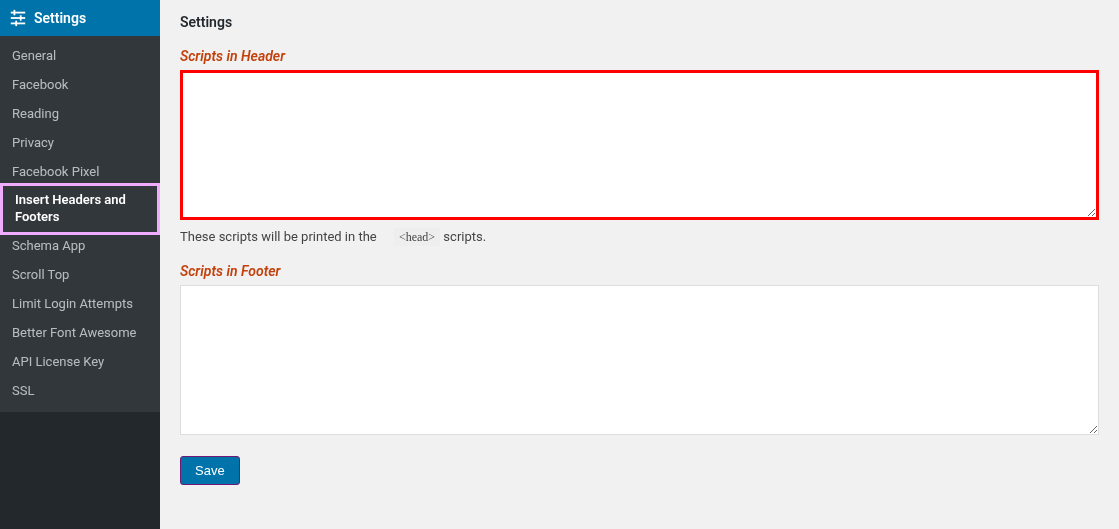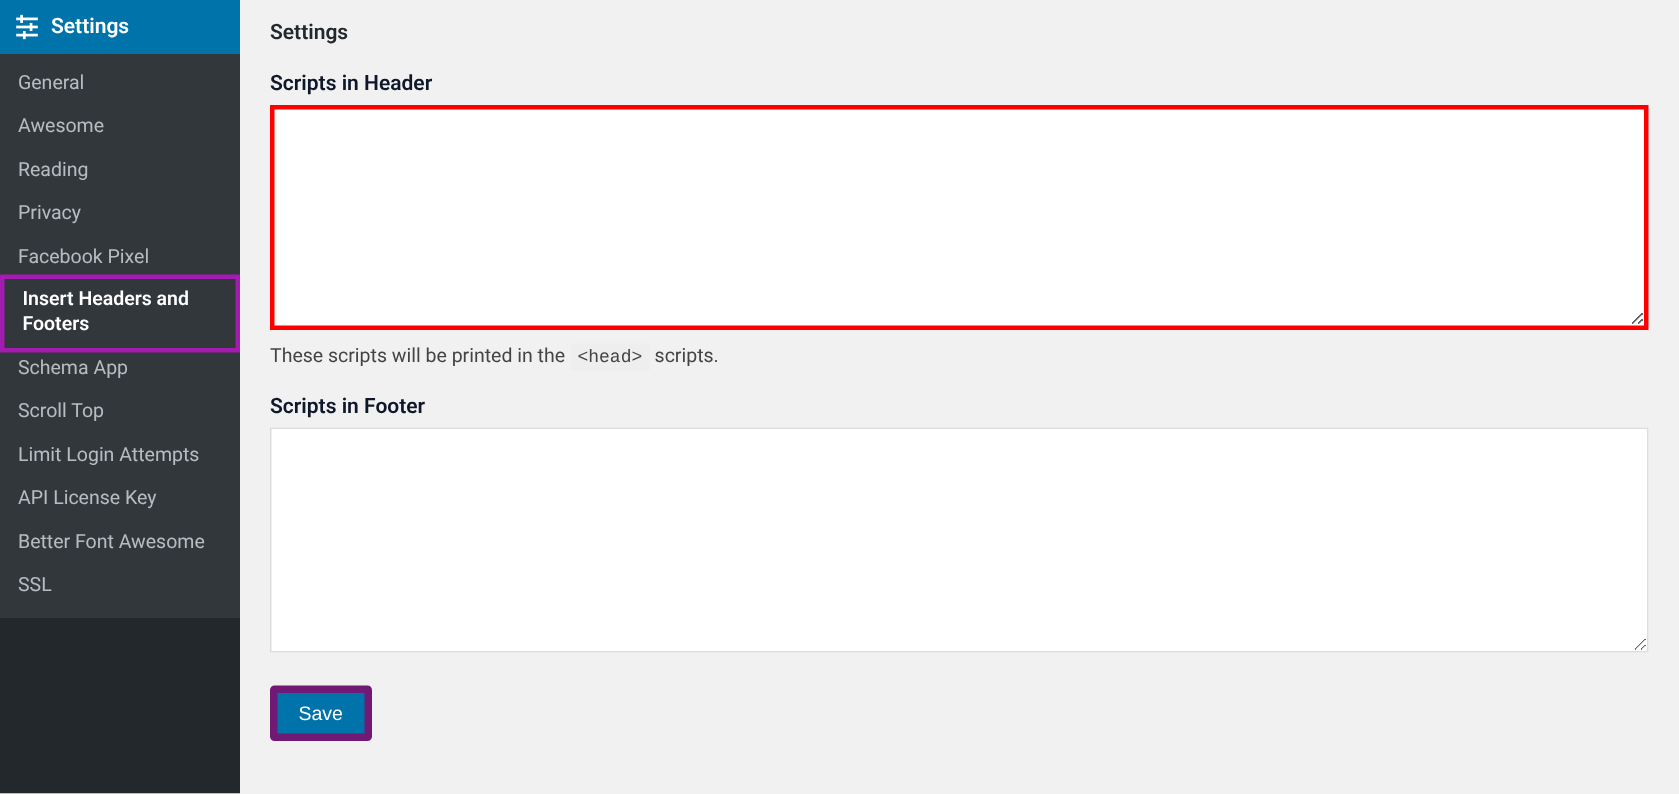--- a/index.html
+++ b/index.html
@@ -60,21 +60,21 @@
     font-size: 13px;
     padding: 6px 12px;
     cursor: pointer;
     line-height: 1.3;
   }
   .submenu .item.current {
     color: #fff;
     font-weight: 600;
   }
   .highlight-red {
-    border: 3px solid #a21caf;
+    border: 3px solid #f0abfc;
     margin: -3px 0;
     position: relative;
     z-index: 2;
   }
   
   .main {
     flex: 1;
     background: #f1f1f1;
     padding: 0;
     overflow: auto;
@@ -85,22 +85,23 @@
     color: #23282d;
     padding: 14px 20px 8px 20px;
   }
   .content {
     padding: 10px 20px 20px 20px;
   }
   .field-block { margin-bottom: 18px; }
   .field-label {
     font-size: 14px;
     font-weight: 600;
-    color: #0f172a;
+    color: #c2410c;
     margin-bottom: 6px;
+    font-style: italic;
   }
   textarea.code-area {
     width: 100%;
     height: 150px;
     border: 1px solid #ddd;
     background: #fff;
     font-family: Menlo, Consolas, monospace;
     font-size: 13px;
     padding: 6px;
     resize: both;
@@ -109,26 +110,27 @@
     border: 3px solid #ff0000;
   }
   .description {
     margin-top: 6px;
     font-size: 13px;
     color: #444;
   }
   .description code {
     background: #eee;
     padding: 2px 5px;
-    font-family: Liberation Mono, monospace;
+    font-family: Liberation Serif, serif;
     font-size: 12px;
+    margin-left: 14px;
   }
   .save-btn {
     background: #0073aa;
-    border: 5px solid #701a75;
+    border: 1px solid #701a75;
     color: #fff;
     font-size: 13px;
     padding: 6px 14px;
     border-radius: 3px;
     cursor: pointer;
   }
 </style>
 </head>
 <body>
 
@@ -142,32 +144,32 @@
         <rect x="5" y="1" width="2" height="6"></rect>
         <rect x="12" y="7" width="2" height="6"></rect>
         <rect x="7" y="13" width="2" height="6"></rect>
       </svg>
     </span>
     <span>Settings</span>
     <span class="arrow"></span>
   </div>
   <div class="submenu">
     <a class="item"><span>General</span></a>
-    <a class="item"><span>Awesome</span></a>
+    <a class="item"><span>Facebook</span></a>
     <a class="item"><span>Reading</span></a>
     <a class="item"><span>Privacy</span></a>
     <a class="item"><span>Facebook Pixel</span></a>
     <div class="highlight-red">
       <a class="item current"><span>Insert Headers and Footers</span></a>
     </div>
     <a class="item"><span>Schema App</span></a>
     <a class="item"><span>Scroll Top</span></a>
     <a class="item"><span>Limit Login Attempts</span></a>
+    <a class="item"><span>Better Font Awesome</span></a>
     <a class="item"><span>API License Key</span></a>
-    <a class="item"><span>Better Font Awesome</span></a>
     <a class="item"><span>SSL</span></a>
   </div>
 </div>
 
 <div class="main">
   <div class="page-heading">Settings</div>
   <div class="content">
 
     <div class="field-block">
       <div class="field-label">Scripts in Header</div>

